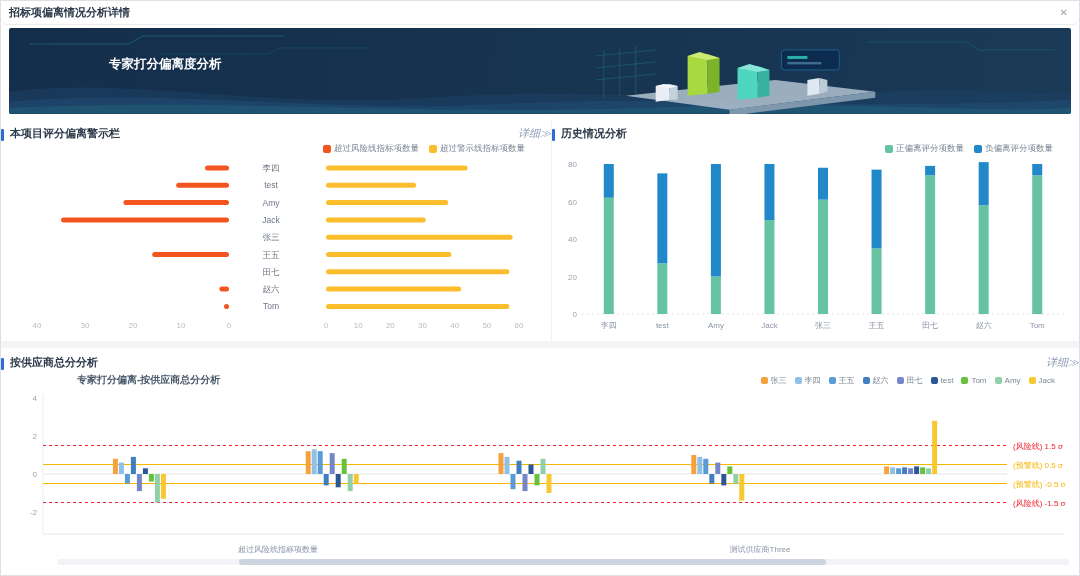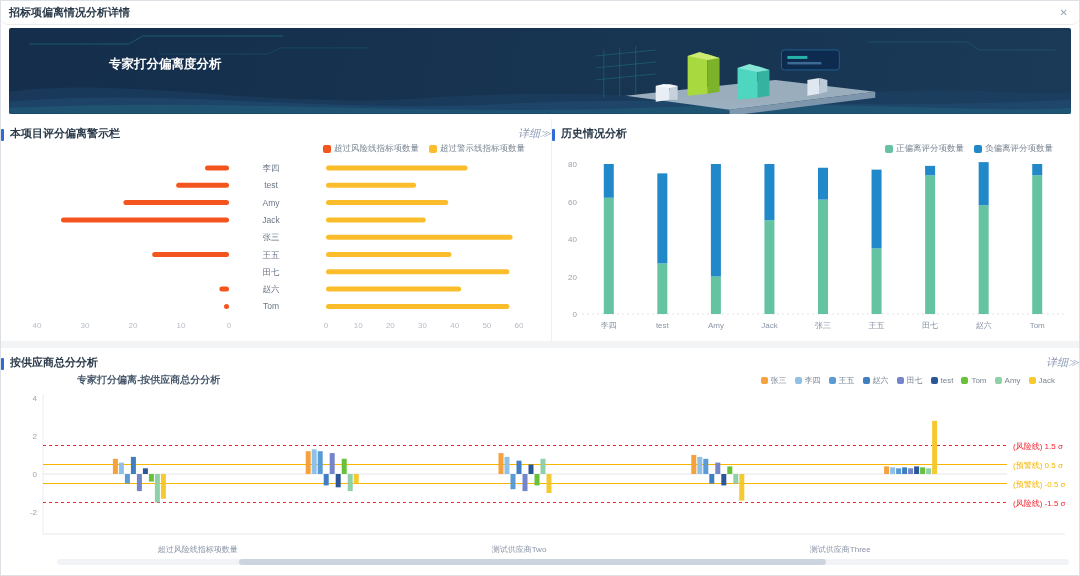--- a/index.html
+++ b/index.html
@@ -330,19 +330,18 @@
       <rect x="889.1" y="80.3" width="5" height="5.7" fill="#5b9bd5"></rect>
       <rect x="895.1" y="79.35" width="5" height="6.6499999999999995" fill="#3f7fc1"></rect>
       <rect x="901.1" y="80.3" width="5" height="5.7" fill="#7585c9"></rect>
       <rect x="907.1" y="78.4" width="5" height="7.6000000000000005" fill="#2b5797"></rect>
       <rect x="913.1" y="79.35" width="5" height="6.6499999999999995" fill="#67c23a"></rect>
       <rect x="919.1" y="80.3" width="5" height="5.7" fill="#8fd0a8"></rect>
       <rect x="925.1" y="32.800000000000004" width="5" height="53.199999999999996" fill="#f7c931"></rect>
     </svg>
   <div class="xlabels" id="supplier-xlabels">
       <span>超过风险线指标项数量</span>
-      <span>测试供应商Two</span>
       <span>测试供应商Three</span>
     </div>
   <div class="scrollbar-track">
     <div class="scrollbar-thumb"></div>
   </div>
 </section>
 
 </body></html>

